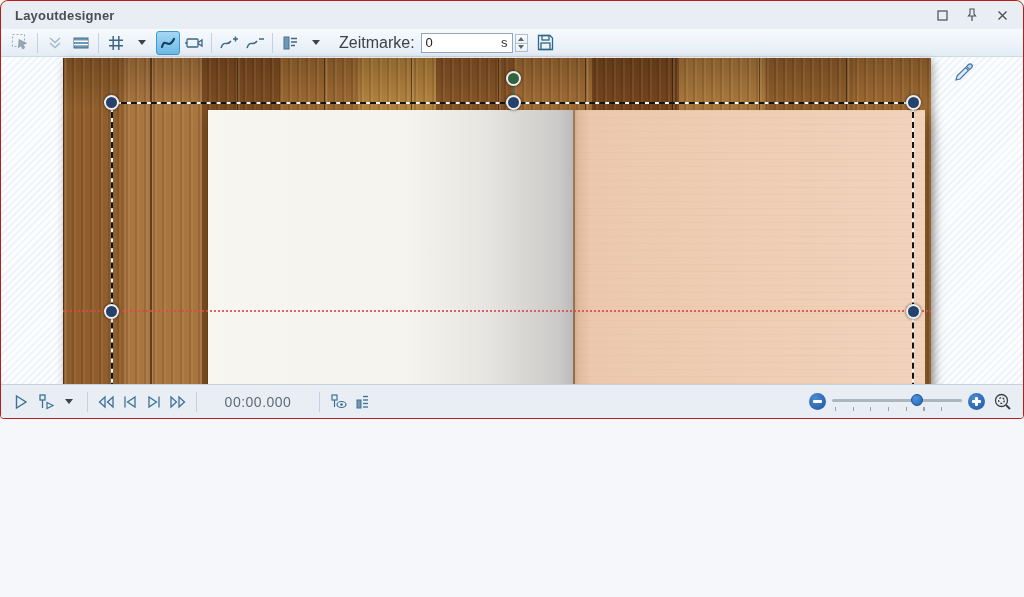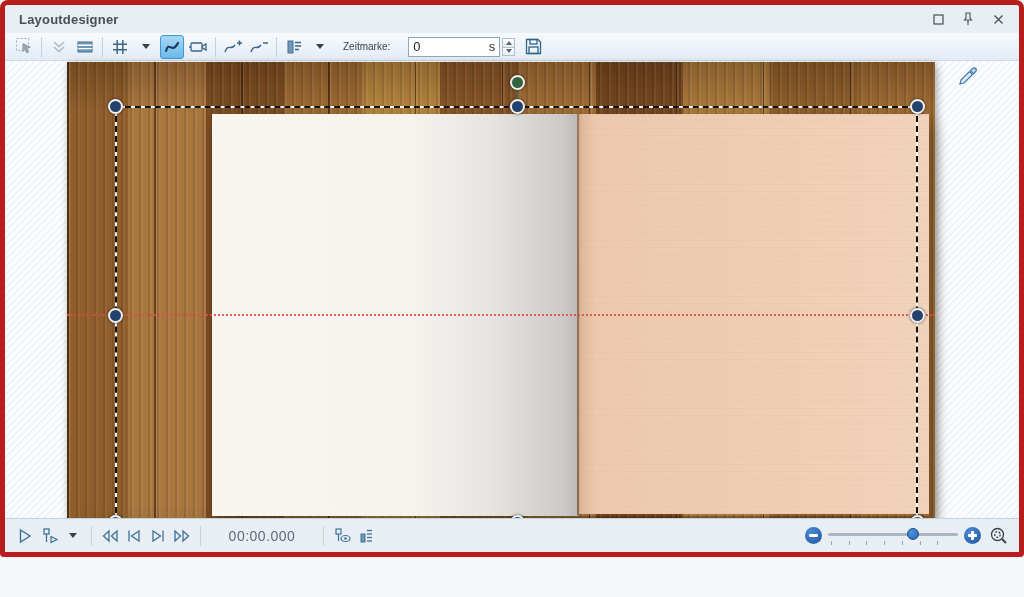--- a/index.html
+++ b/index.html
@@ -1,35 +1,35 @@
 <!DOCTYPE html>
 <html><head>
 <meta charset="utf-8">
 <style>
   html,body{margin:0;padding:0;background:#f5f7fa;font-family:"Liberation Sans",sans-serif;}
-  .window{position:relative;width:1024px;height:557px;box-sizing:border-box;
-    border:5px solid #b91c1c;border-radius:8px 8px 4px 4px;overflow:hidden;
+  .window{position:relative;width:1024px;height:419px;box-sizing:border-box;
+    border:1px solid #b91c1c;border-radius:8px 8px 4px 4px;overflow:hidden;
     background:#eab308;box-shadow:0 1px 3px rgba(0,0,0,.15);}
   
   .titlebar{position:absolute;left:0;top:0;right:0;height:28px;background:#e9eef4;
     display:flex;align-items:center;}
   .title{font-size:13px;font-weight:bold;color:#4a4f55;padding-left:14px;letter-spacing:.2px;}
   .win-controls{margin-left:auto;display:flex;align-items:center;gap:8px;padding-right:10px;}
   .win-btn{width:22px;height:20px;display:flex;align-items:center;justify-content:center;
     background:transparent;border:none;padding:0;cursor:default;}
   
   .toolbar{position:absolute;left:0;top:28px;right:0;height:28px;
     background:linear-gradient(#f7fafd,#e3ecf5);border-bottom:1px solid #cdd9e4;
     display:flex;align-items:center;padding-left:6px;box-sizing:border-box;}
   .tb-btn{height:24px;min-width:24px;display:flex;align-items:center;justify-content:center;
     background:transparent;border:1px solid transparent;border-radius:3px;padding:0 1px;margin:0 1px;}
   .tb-btn.active{background:linear-gradient(#a6d8f4,#6db9e7);border:1px solid #3e9ad2;}
   .tb-sep{width:1px;height:20px;background:#c4d2df;margin:0 4px;}
   .dd-arrow{width:10px;height:24px;display:flex;align-items:center;justify-content:center;}
-  .tb-label{font-size:10px;color:#3b4248;margin:0 18px 0 10px;}
+  .tb-label{font-size:16px;color:#3b4248;margin:0 6px 0 10px;}
   .zm-box{display:flex;align-items:center;width:92px;height:20px;background:#fff;
     border:1px solid #8fa8bd;box-sizing:border-box;}
   .zm-box input{flex:1;min-width:0;border:none;outline:none;font-size:13px;color:#222;
     padding:0 0 0 4px;font-family:"Liberation Sans",sans-serif;background:transparent;}
   .zm-unit{font-size:13px;color:#333;padding:0 4px 0 2px;}
   .spinner{display:flex;flex-direction:column;margin-left:2px;}
   .spin-btn{width:13px;height:9px;display:flex;align-items:center;justify-content:center;
     background:linear-gradient(#fdfefe,#e8eef4);border:1px solid #aebfcd;padding:0;}
   .spin-btn:first-child{border-bottom:none;}
   

